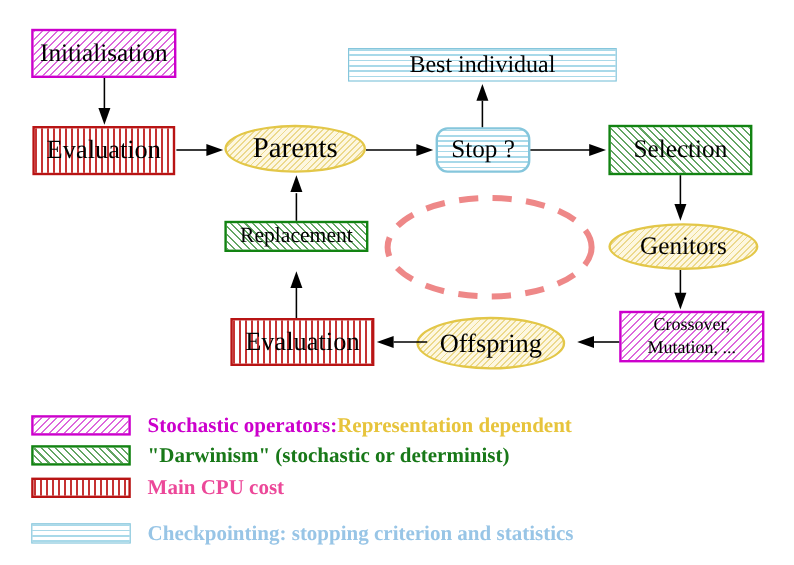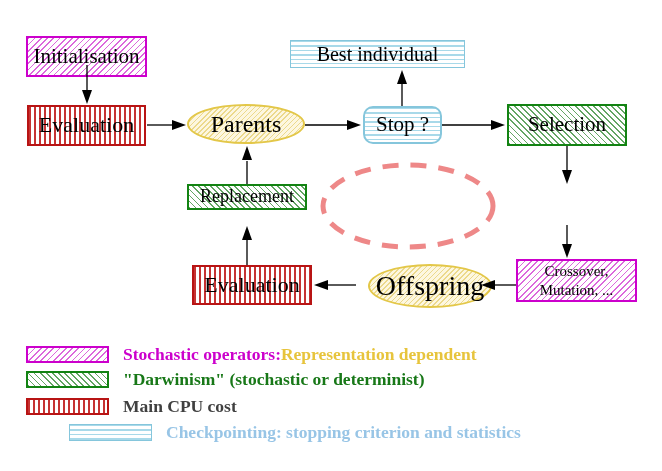--- a/index.html
+++ b/index.html
@@ -51,62 +51,65 @@
   
   .legend-row { position:absolute; left:26px; display:flex; align-items:center; }
   .swatch { width:83px; height:17px; box-sizing:border-box; flex:0 0 auto; }
   .legend-text {
     position:absolute; left:97px; top:-2px; white-space:nowrap;
     font-weight:bold; font-size:17.5px; line-height:20px;
   }
   .t-magenta { color:#cc00cc; }
   .t-gold { color:#e7c43c; margin-left:0; }
   .t-green { color:#187818; }
-  .t-red { color:#404040; }
+  .t-red { color:#ec4899; }
   .t-blue { color:#98c5e6; }
 </style>
 </head>
 <body>
 
 <div class="canvas">
 
-  <div class="node pat-magenta" style="left:26px;top:36px;width:121px;height:41px;font-size:21px;">
+  <div class="node pat-magenta" style="left:26px;top:24px;width:121px;height:41px;font-size:21px;">
     <span>Initialisation</span>
   </div>
 
   <div class="node pat-red" style="left:27px;top:105px;width:119px;height:41px;font-size:22px;">
     <span>Evaluation</span>
   </div>
 
   <div class="node ellipse pat-yellow" style="left:187px;top:104px;width:118px;height:40px;font-size:24px;">
     <span>Parents</span>
   </div>
 
-  <div class="node pat-cyan pat-cyan-thin" style="left:290px;top:40px;width:175px;height:28px;font-size:20px;">
+  <div class="node pat-cyan pat-cyan-thin" style="left:290px;top:40px;width:224px;height:28px;font-size:20px;">
     <span>Best individual</span>
   </div>
 
   <div class="node pat-cyan rounded" style="left:363px;top:106px;width:79px;height:38px;font-size:21px;">
     <span>Stop ?</span>
   </div>
 
   <div class="node pat-green" style="left:507px;top:104px;width:120px;height:42px;font-size:21px;">
     <span>Selection</span>
   </div>
 
   <div class="node pat-green" style="left:187px;top:184px;width:120px;height:26px;font-size:18px;">
     <span>Replacement</span>
   </div>
 
+  <div class="node ellipse pat-yellow" style="left:507px;top:186px;width:125px;height:39px;font-size:21px;">
+    <span>Genitors</span>
+  </div>
 
   <div class="node pat-red" style="left:192px;top:265px;width:120px;height:40px;font-size:22px;">
     <span>Evaluation</span>
   </div>
 
-  <div class="node ellipse pat-yellow" style="left:368px;top:264px;width:124px;height:44px;font-size:28px;text-align:right;">
+  <div class="node ellipse pat-yellow" style="left:347px;top:264px;width:124px;height:44px;font-size:22px;text-align:right;">
     <span>Offspring</span>
   </div>
 
   <div class="node pat-magenta" style="left:516px;top:259px;width:121px;height:43px;font-size:15px;line-height:1.25;">
     <span>
       <span style="display:block">Crossover,</span>
       <span style="display:block">Mutation, ...</span>
     </span>
   </div>
 
@@ -170,18 +173,18 @@
   <div class="legend-row" style="top:371px;">
     <div class="swatch pat-green"></div>
     <div class="legend-text t-green">"Darwinism" (stochastic or determinist)</div>
   </div>
 
   <div class="legend-row" style="top:398px;">
     <div class="swatch pat-red"></div>
     <div class="legend-text t-red">Main CPU cost</div>
   </div>
 
-  <div class="legend-row" style="top:424px;margin-left:43px;">
+  <div class="legend-row" style="top:436px;">
     <div class="swatch pat-cyan pat-cyan-thin"></div>
     <div class="legend-text t-blue">Checkpointing: stopping criterion and statistics</div>
   </div>
 
 </div>
 
 </body></html>

